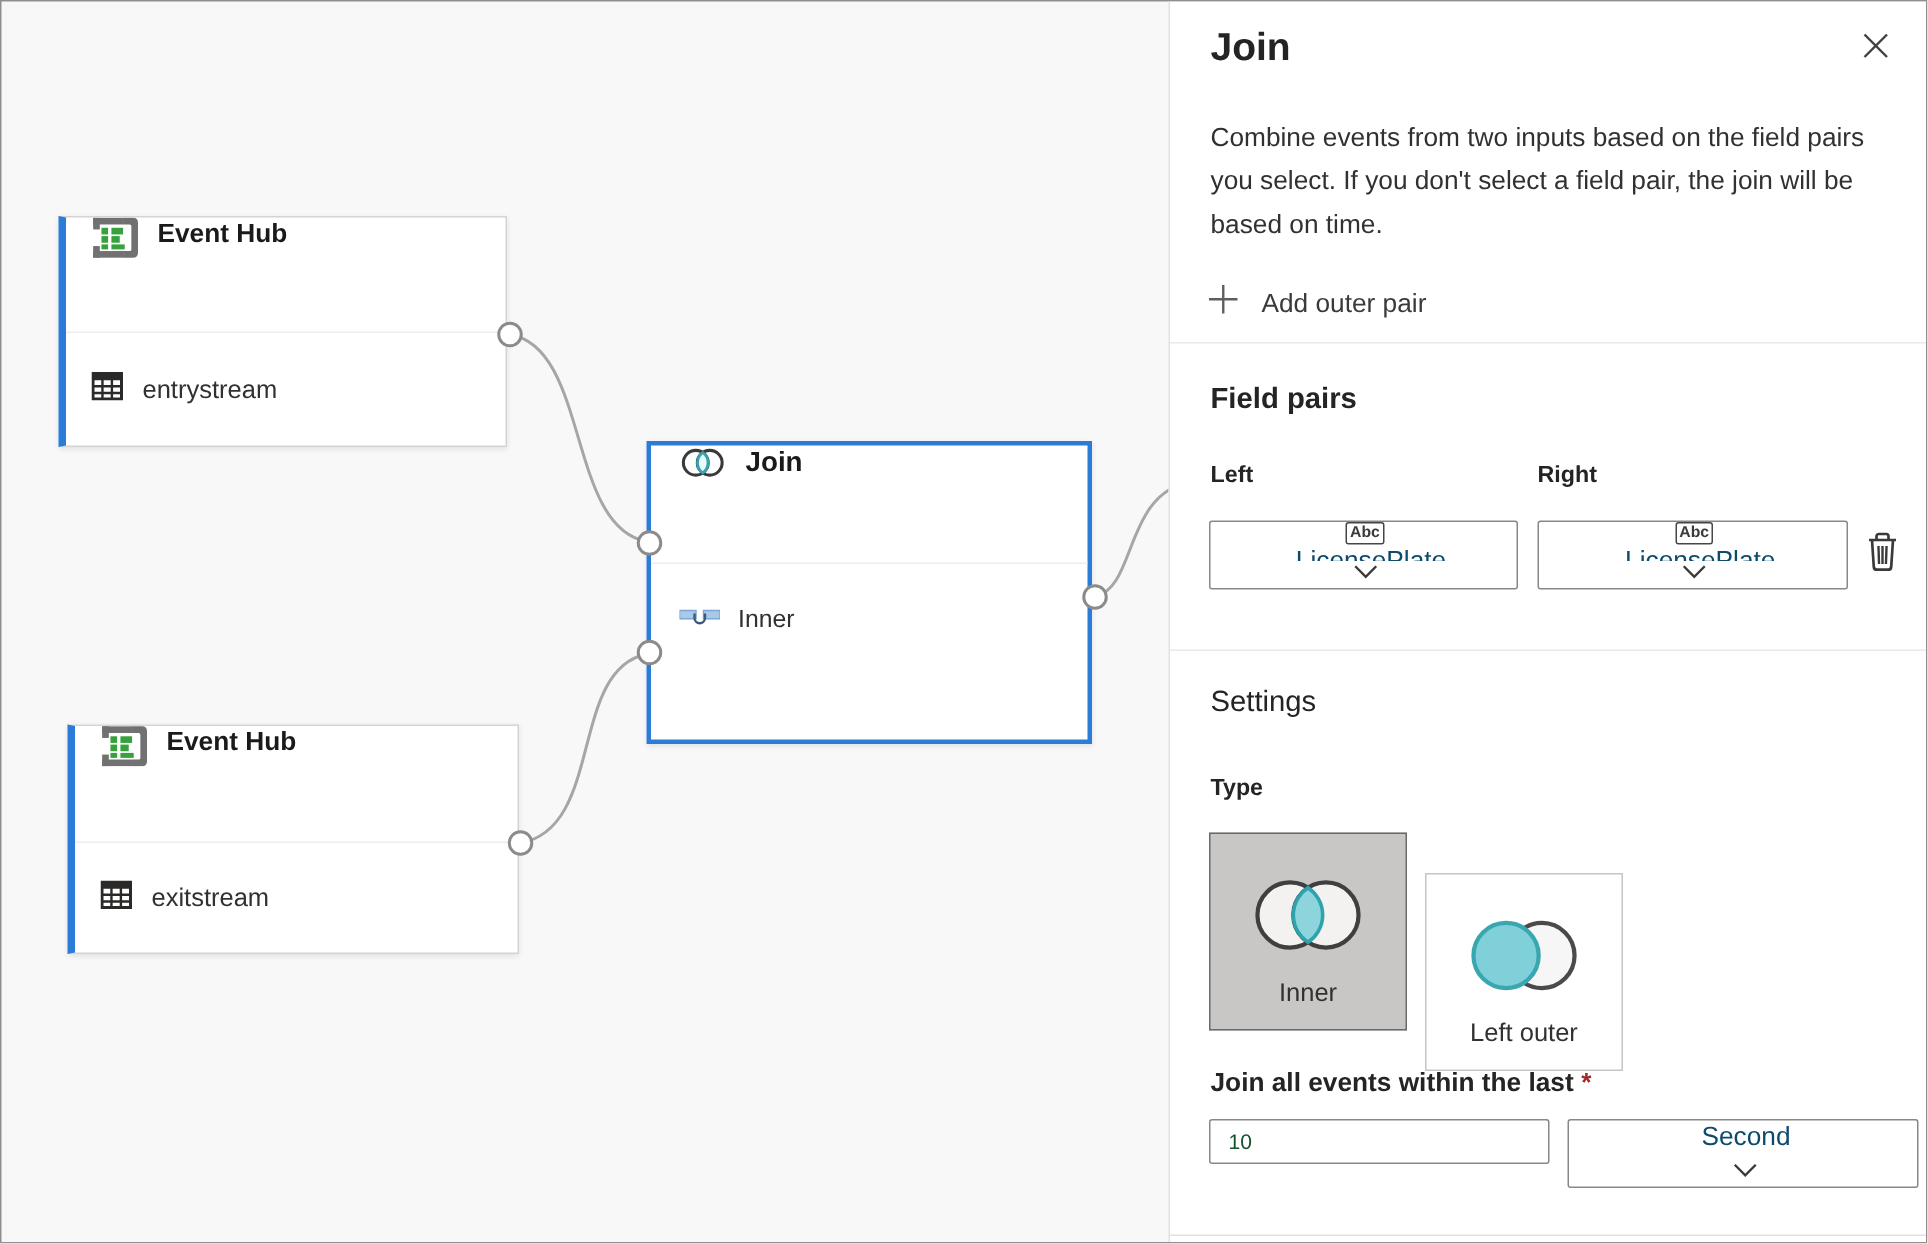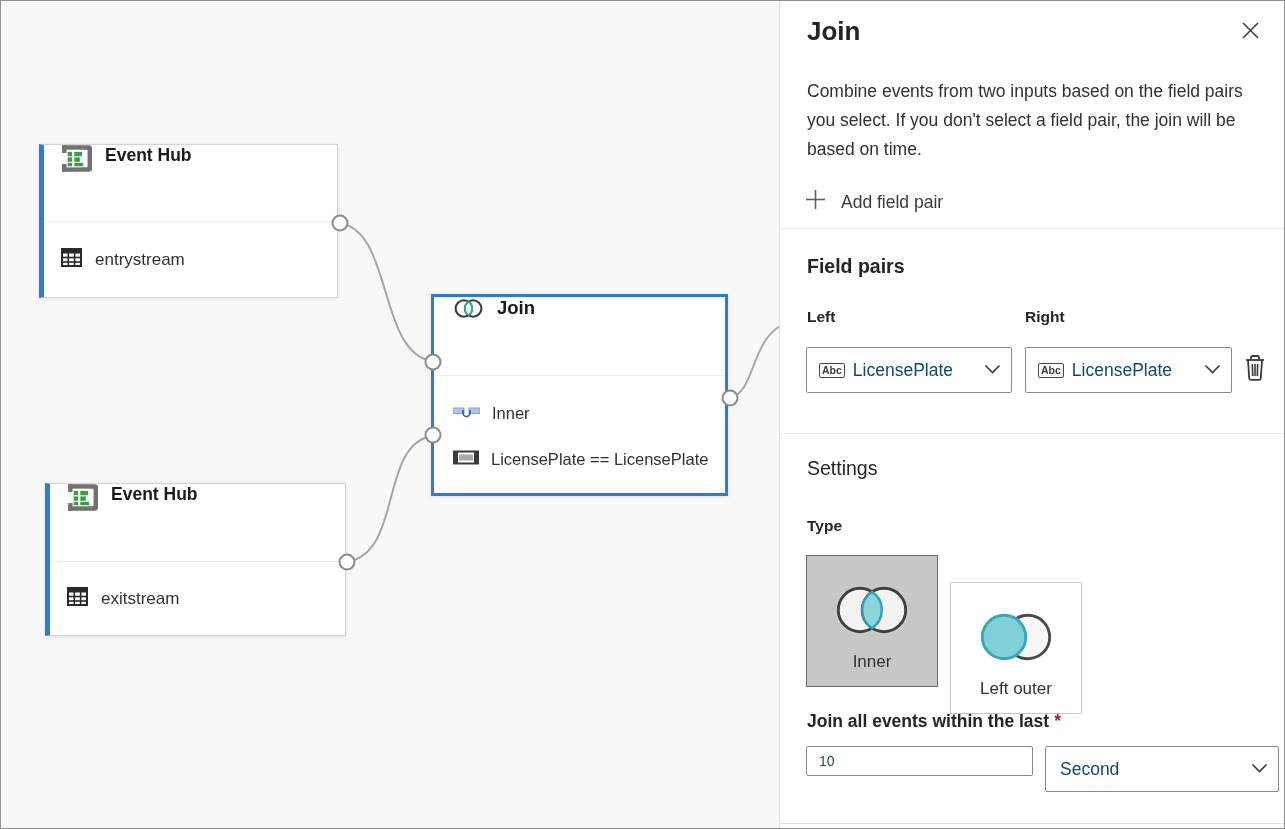--- a/index.html
+++ b/index.html
@@ -42,21 +42,21 @@
   #panel-desc  { left:27px; top:76px; width:452px; font-size:17.5px; line-height:29px; color:#323130; }
   #add-pair    { left:25px; top:188px; display:flex; align-items:center; gap:15px; background:none; border:none;
                  font-family:inherit; font-size:17.5px; color:#3b3a39; cursor:pointer; }
 
   #h-fieldpairs { left:27px; top:254px; font-size:19.5px; font-weight:bold; color:#252423; }
   .col-label { top:307px; font-size:15.5px; font-weight:bold; color:#252423; }
   #label-left  { left:27px; }
   #label-right { left:245px; }
 
   .dropdown { position:absolute; top:346px; height:46px; display:flex; align-items:center; padding:0 10px 0 12px;
-              background:#fff; border:1px solid #8a8886; border-radius:2px; cursor:pointer; }
+              background:#fff; border:1px solid #8a8886; border-radius:2px; cursor:pointer;flex-direction:column; }
   #dd-left  { left:26px;  width:206px; }
   #dd-right { left:245px; width:207px; }
   .abc-badge { font-size:10.5px; font-weight:bold; color:#3b3a39; border:1.5px solid #484644; border-radius:2px;
                padding:0 2px; line-height:13px; flex:0 0 auto; }
   .dd-value { flex:1; margin-left:8px; font-size:17.5px; color:#0c4a6e; white-space:nowrap; overflow:hidden; }
   #trash-btn { left:460px; top:350px; width:30px; height:36px; background:none; border:none; cursor:pointer; }
 
   #h-settings { left:27px; top:456px; font-size:19.5px; font-weight:normal; color:#252423; }
   #label-type { left:27px; top:516px; font-size:15.5px; font-weight:bold; color:#252423; }
 
@@ -171,31 +171,20 @@
         <div class="join-row">
           <span>
             <svg width="27" height="14" viewBox="0 0 27 14">
               <rect x="0" y="3" width="11" height="5.5" fill="#a9c9e9" stroke="#7da6d2" stroke-width="1"></rect>
               <rect x="16" y="3" width="11" height="5.5" fill="#a9c9e9" stroke="#7da6d2" stroke-width="1"></rect>
               <path d="M10,5 v3 a3.5,3.5 0 0 0 7,0 v-3" fill="none" stroke="#39597f" stroke-width="1.6"></path>
             </svg>
           </span>
           <span>Inner</span>
         </div>
-        <div class="join-row">
-          <span>
-            <svg width="26" height="17" viewBox="0 0 26 17">
-              <rect x="1" y="2.5" width="24" height="12" fill="none" stroke="#3b3a39" stroke-width="2"></rect>
-              <rect x="1" y="2.5" width="4" height="12" fill="#3b3a39"></rect>
-              <rect x="21" y="2.5" width="4" height="12" fill="#3b3a39"></rect>
-              <rect x="6" y="5.5" width="14" height="6" fill="#aba9a7"></rect>
-            </svg>
-          </span>
-          <span>LicensePlate == LicensePlate</span>
-        </div>
       </div>
     </div>
 
     <svg id="links">
       <path d="M339,222 C392,231 377,350 430,360" fill="none" stroke="#a6a6a6" stroke-width="2"></path>
       <path d="M346,561 C402,551 378,446 430,435" fill="none" stroke="#a6a6a6" stroke-width="2"></path>
       <path d="M729,397 C757,390 748,330 792,320" fill="none" stroke="#a6a6a6" stroke-width="2"></path>
       <circle cx="339" cy="222" r="7.5" fill="#fff" stroke="#8b8b8b" stroke-width="2"></circle>
       <circle cx="346" cy="561" r="7.5" fill="#fff" stroke="#8b8b8b" stroke-width="2"></circle>
       <circle cx="432" cy="361" r="7.5" fill="#fff" stroke="#8b8b8b" stroke-width="2"></circle>
@@ -219,21 +208,21 @@
 
     <div class="p-abs" id="panel-desc">Combine events from two inputs based on the field pairs you select. If you don't select a field pair, the join will be based on time.</div>
 
     <button class="p-abs" id="add-pair">
       <span>
         <svg width="21" height="21" viewBox="0 0 21 21">
           <line x1="10.5" y1="1" x2="10.5" y2="20" stroke="#605e5c" stroke-width="1.6"></line>
           <line x1="1" y1="10.5" x2="20" y2="10.5" stroke="#605e5c" stroke-width="1.6"></line>
         </svg>
       </span>
-      <span>Add field pair</span>
+      <span>Add outer pair</span>
     </button>
 
     <div class="hline" style="top:227px"></div>
 
     <div class="p-abs" id="h-fieldpairs">Field pairs</div>
     <div class="p-abs col-label" id="label-left">Left</div>
     <div class="p-abs col-label" id="label-right">Right</div>
 
     <div class="dropdown" id="dd-left">
       <span class="abc-badge">Abc</span>

